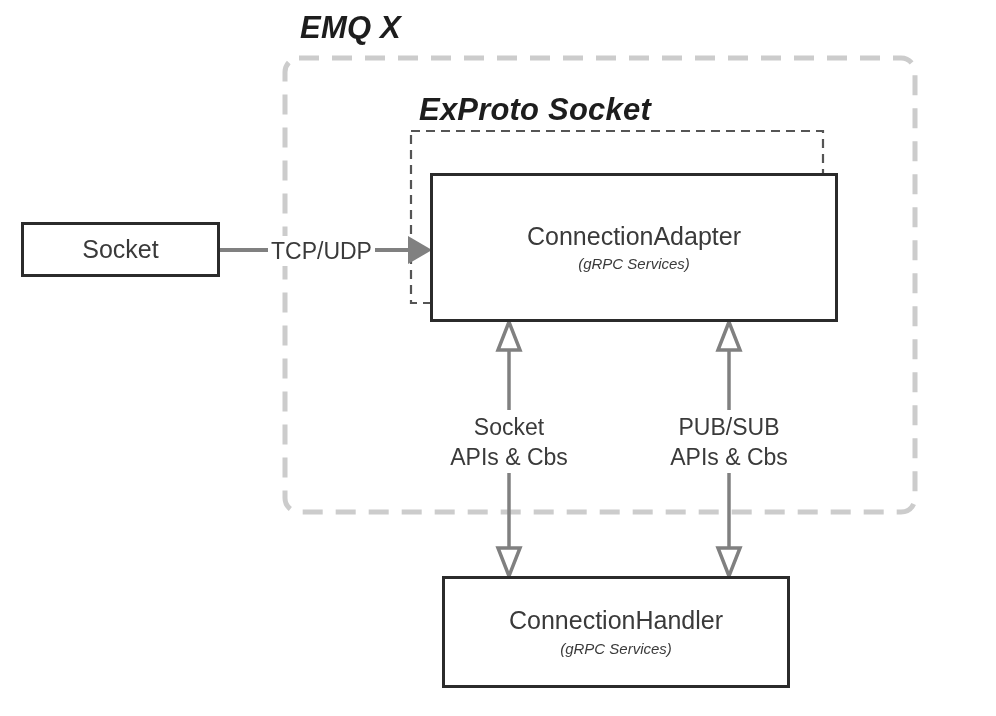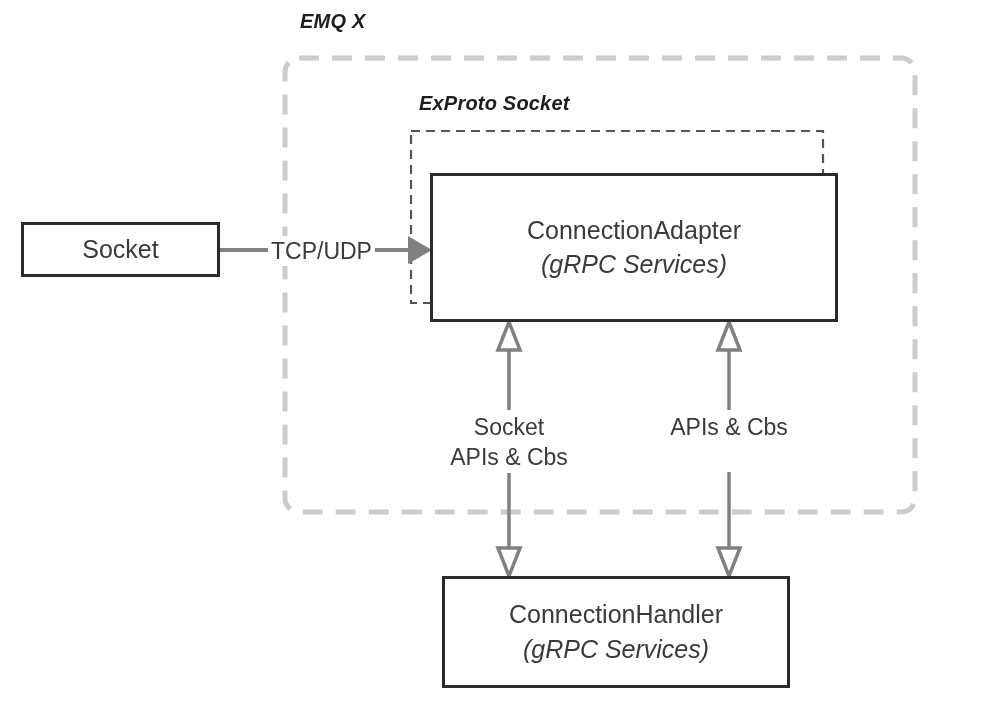--- a/index.html
+++ b/index.html
@@ -35,30 +35,30 @@
     align-items: center;
     justify-content: center;
   }
   .node-title {
     font-size: 25px;
     color: #3a3a3a;
     line-height: 1.22;
     white-space: nowrap;
   }
   .node-subtitle {
-    font-size: 25px;
+    font-size: 15px;
     font-style: italic;
     color: #3a3a3a;
     line-height: 1.25;
     white-space: nowrap;
     margin-top: 4px;
   }
   .group-label {
     position: absolute;
-    font-size: 20px;
+    font-size: 31px;
     font-style: italic;
     font-weight: bold;
     color: #1d1d1d;
     white-space: nowrap;
     letter-spacing: 0.2px;
   }
   .edge-label {
     position: absolute;
     font-size: 23px;
     color: #3a3a3a;
@@ -125,16 +125,17 @@
   </div>
 
   <div class="edge-label single-line" style="left:268px; top:236px;">TCP/UDP</div>
 
   <div class="edge-label" style="left:509px; top:412px; transform:translateX(-50%);">
     <div>Socket</div>
     <div>APIs &amp; Cbs</div>
   </div>
 
   <div class="edge-label" style="left:729px; top:412px; transform:translateX(-50%);">
+    <div>PUB/SUB</div>
     <div>APIs &amp; Cbs</div>
   </div>
 
 </div>
 
 </body></html>

